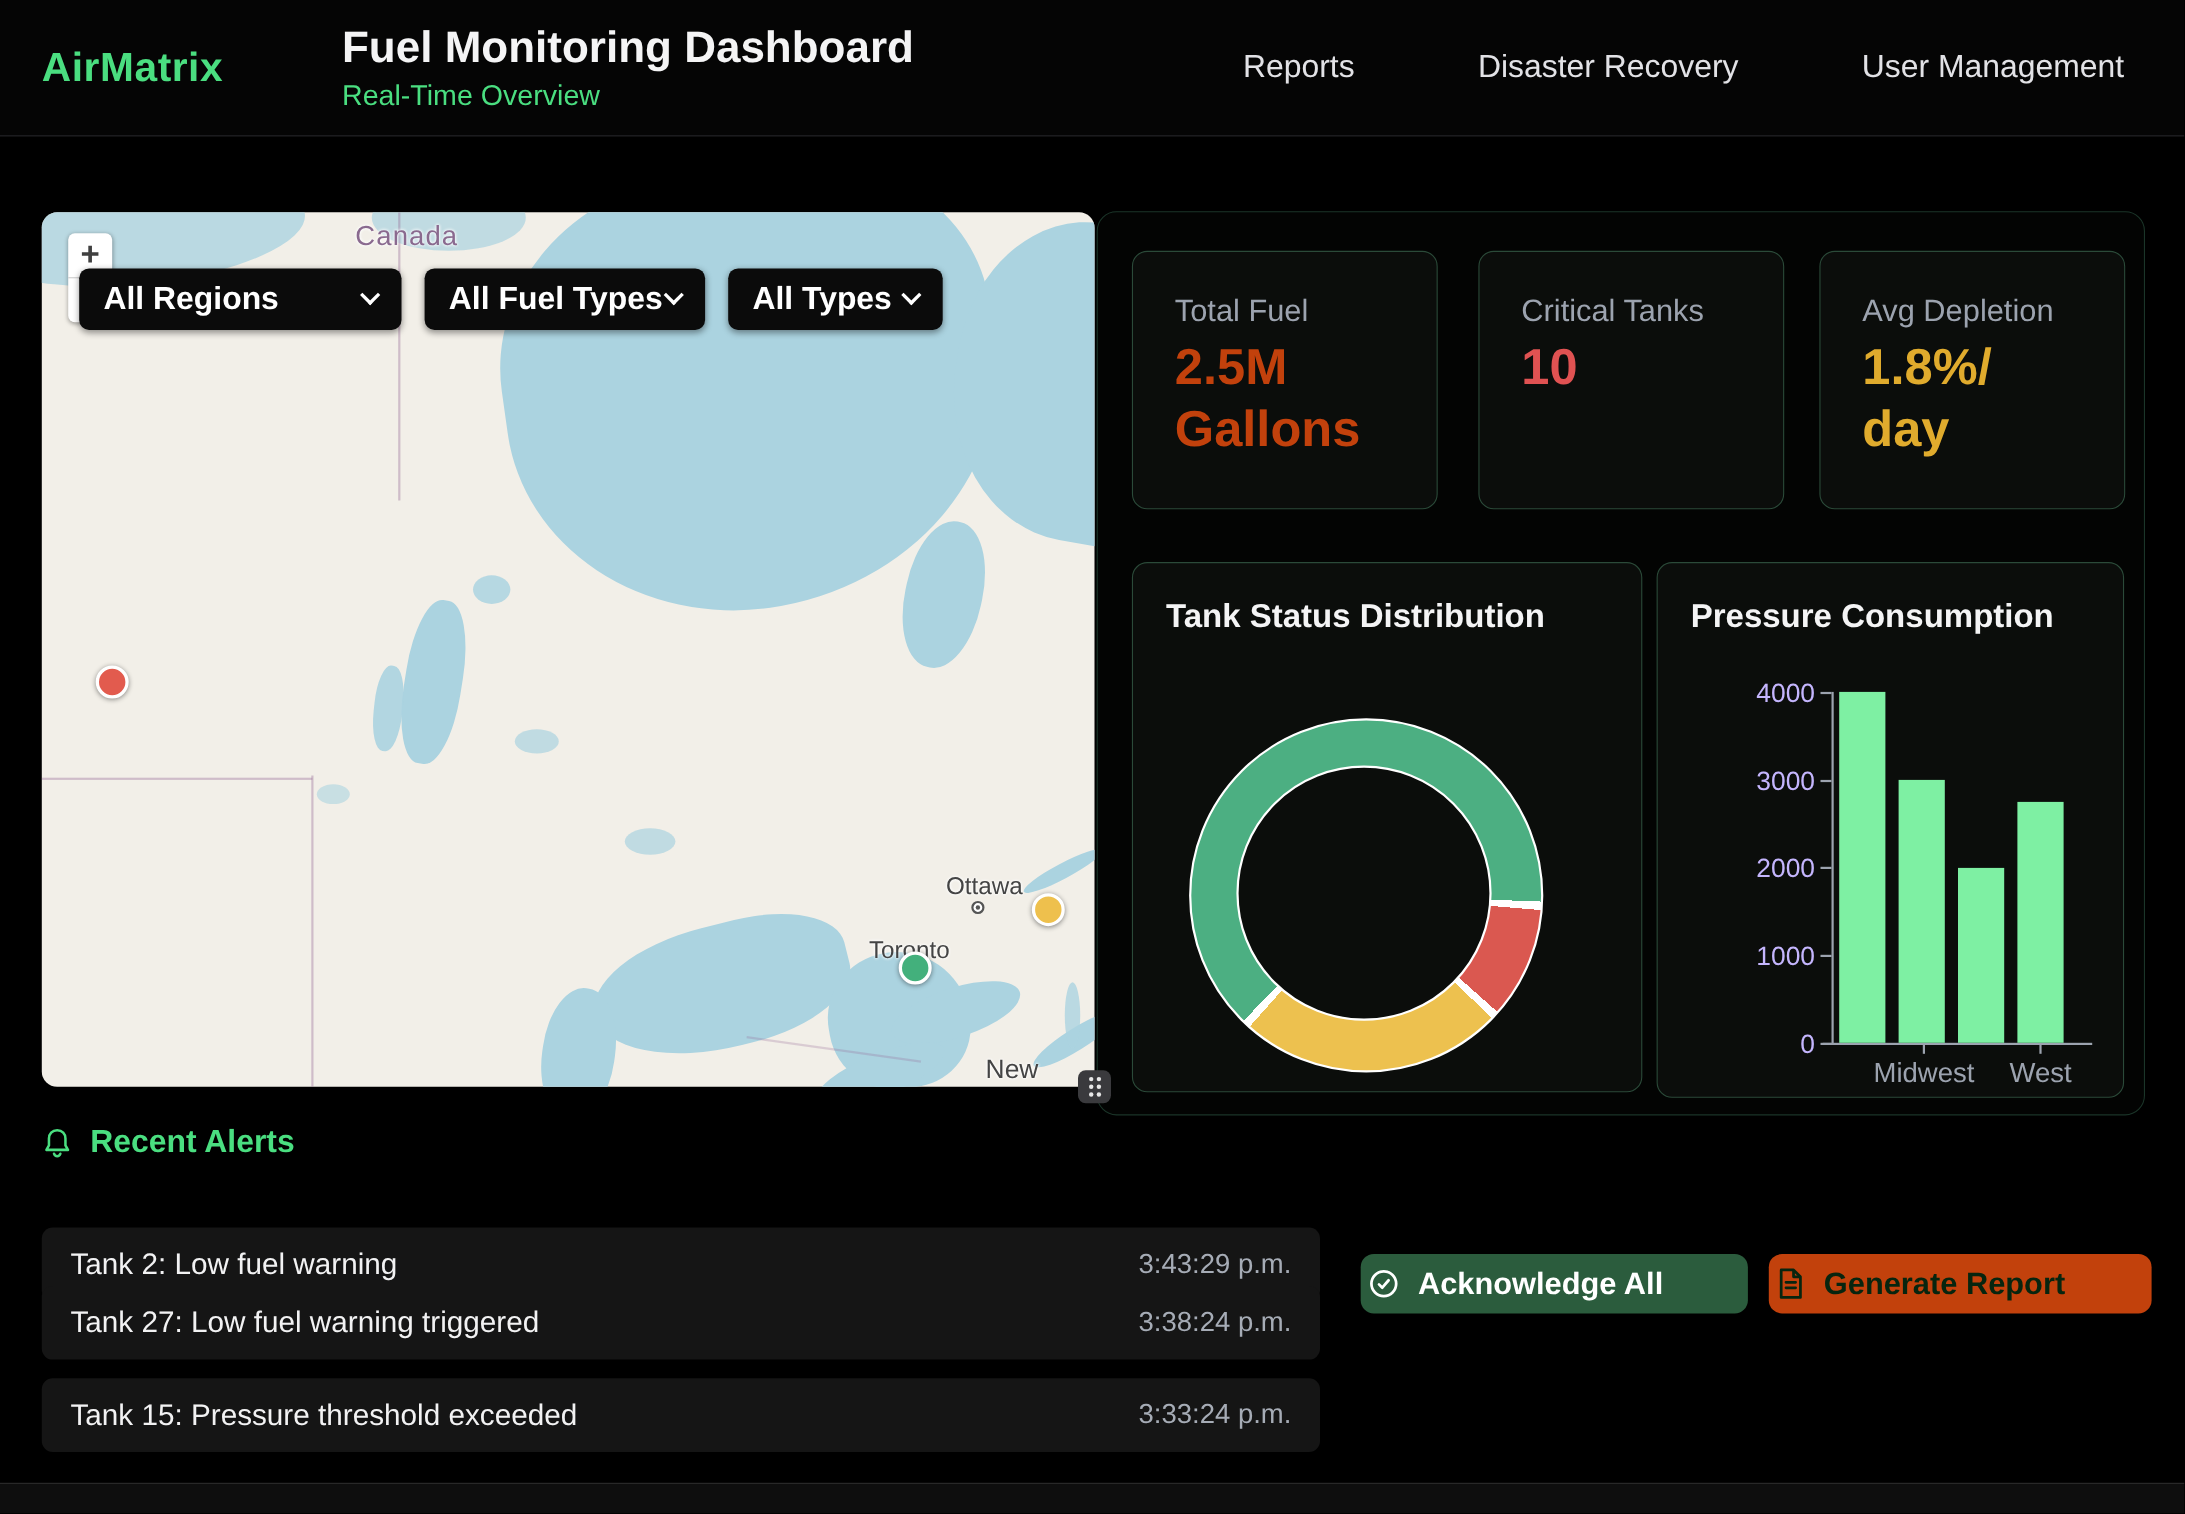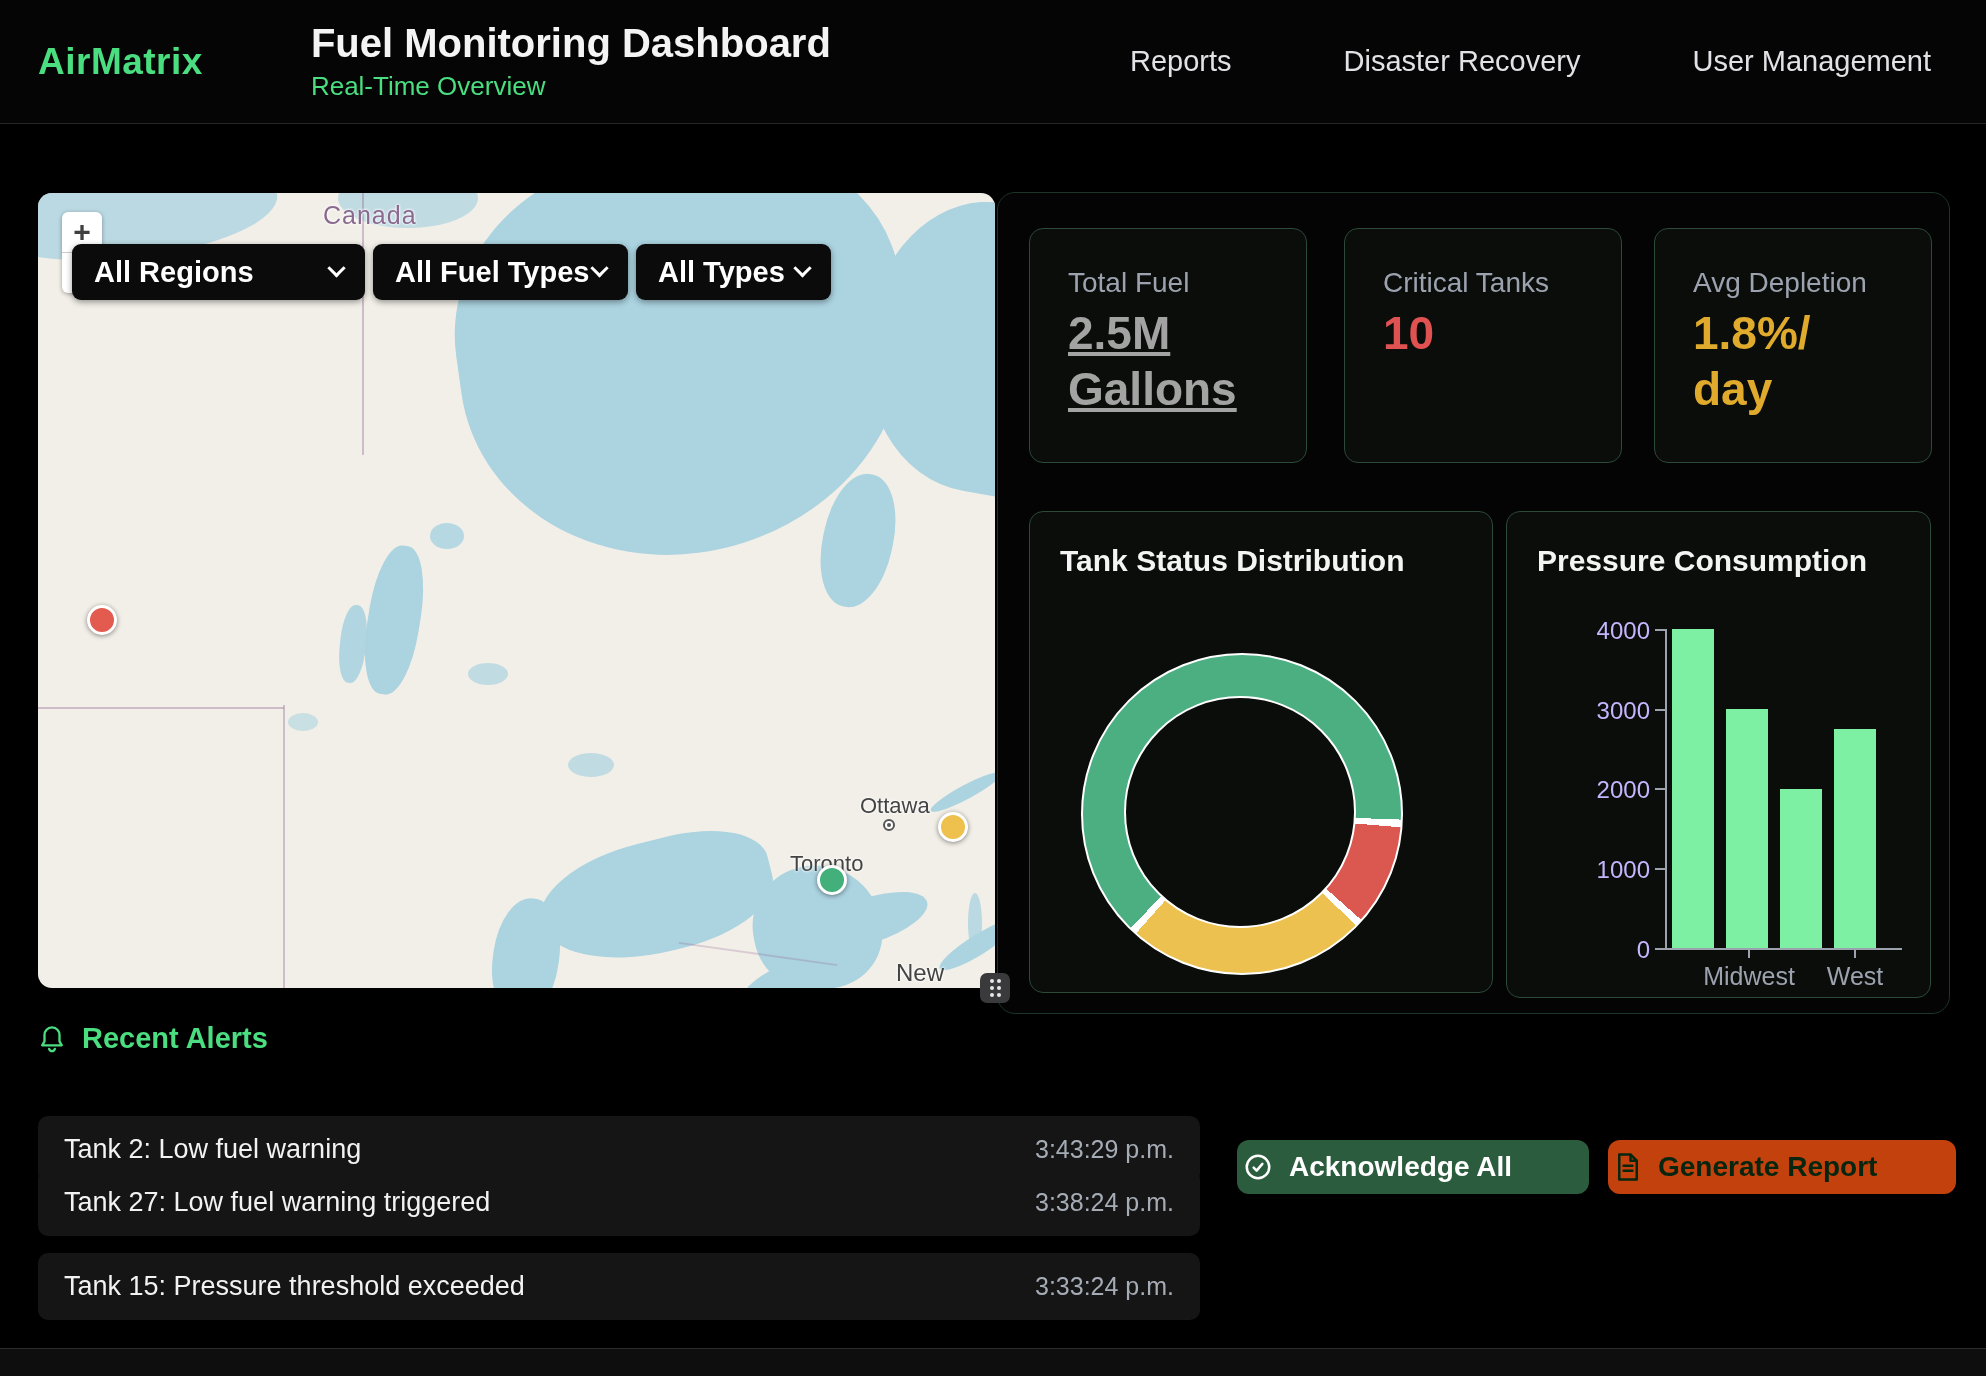--- a/index.html
+++ b/index.html
@@ -60,42 +60,42 @@
   .mk-red{left:49px;top:412px;}
   .mk-yellow{left:900px;top:619px;}
   .mk-green{left:779px;top:672px;}
 
   .zoomctl{position:absolute;left:24px;top:19px;width:40px;height:81px;background:#fff;border-radius:6px;
            box-shadow:0 1px 4px rgba(0,0,0,.35);z-index:5;}
   .zoomctl .zbtn{width:40px;height:40px;display:flex;align-items:center;justify-content:center;
                  color:#404040;font-size:30px;font-weight:bold;cursor:pointer;}
   .zoomctl .zdiv{height:1px;background:#ccc;}
 
-  .filters{position:absolute;left:34px;top:51px;display:flex;gap:8px;z-index:10;justify-content:center;}
+  .filters{position:absolute;left:34px;top:51px;display:flex;gap:21px;z-index:10;justify-content:center;}
   .dropdown{height:56px;background:#0b0b0b;border-radius:9px;color:#fff;font-size:29px;font-weight:bold;
             display:flex;align-items:center;padding:0 22px;cursor:pointer;box-shadow:0 2px 6px rgba(0,0,0,.4);}
   .dd-regions{width:293px;}.dd-fuel{width:255px;}.dd-status{width:195px;}
   .chev{margin-left:auto;width:13px;height:13px;border-right:3px solid #fff;border-bottom:3px solid #fff;
         transform:rotate(45deg) translate(-3px,-3px);}
 
   .grip{position:absolute;left:980px;top:973px;width:30px;height:30px;background:#3a3a3d;border-radius:7px;
         display:grid;grid-template-columns:repeat(2,4px);grid-template-rows:repeat(3,4px);gap:3px;
         align-content:center;justify-content:center;cursor:nwse-resize;z-index:20;}
   .grip i{width:4px;height:4px;background:#e8e8e8;border-radius:50%;}
 
   
   .rpanel{position:absolute;left:997px;top:192px;width:953px;height:822px;background:#030403;
           border:1px solid #1b3529;border-radius:18px;}
   .card{position:absolute;background:#0b0d0b;border:1px solid #2b4a39;border-radius:14px;}
   .stat1{left:31px;top:35px;width:278px;height:235px;}
   .stat2{left:346px;top:35px;width:278px;height:235px;}
   .stat3{left:656px;top:35px;width:278px;height:235px;}
   .stat-label{color:#9ca3af;font-size:28px;margin:38px 0 6px 38px;}
   .stat-value{font-size:46px;font-weight:bold;line-height:1.22;margin-left:38px;}
-  .val-green{color:#a3a3a3;text-decoration:underline;}.val-red{color:#e05252;}.val-yellow{color:#e0ab2d;}
+  .val-green{color:#c2410c;}.val-red{color:#e05252;}.val-yellow{color:#e0ab2d;}
 
   .chart1{left:31px;top:318px;width:464px;height:482px;}
   .chart2{left:508px;top:318px;width:425px;height:487px;}
   .chart-title{color:#f4f4f5;font-size:30px;font-weight:bold;margin:32px 0 0 30px;}
 
   .donut{position:absolute;left:52px;top:142px;width:320px;height:320px;border-radius:50%;
          outline:2px solid #fff;outline-offset:-1px;}
   .donut-hole{position:absolute;left:42px;top:42px;width:232px;height:232px;border-radius:50%;
               background:#0b0d0b;border:2px solid #fff;}
 

